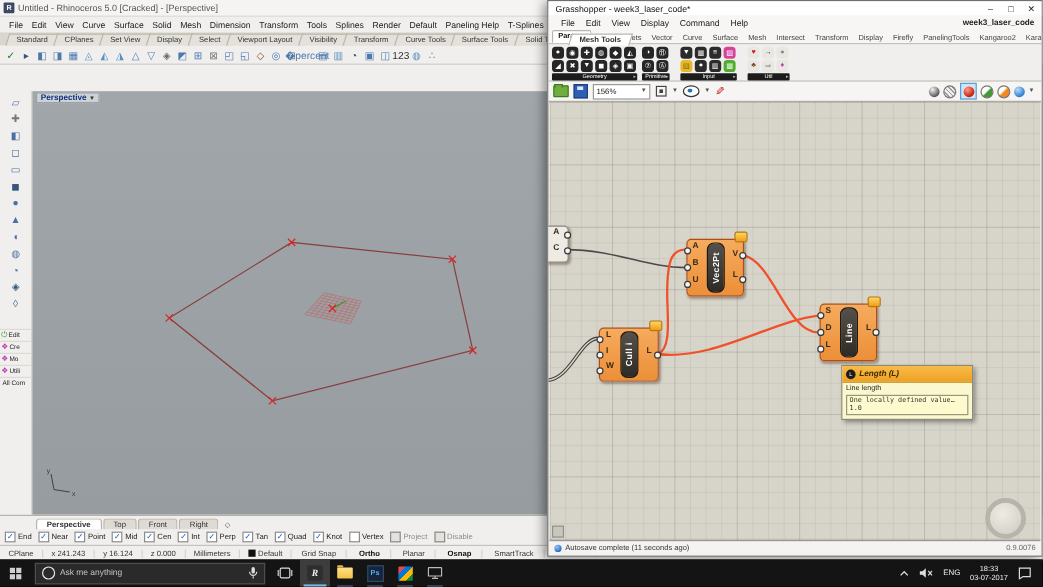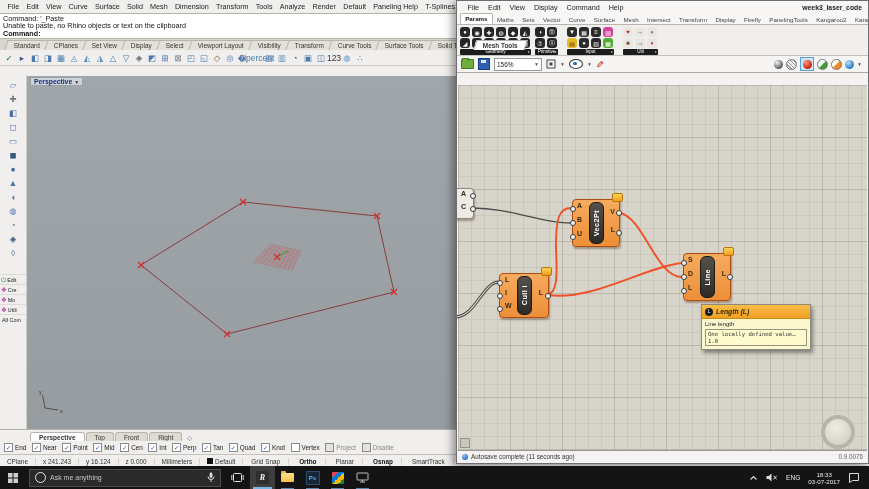--- a/index.html
+++ b/index.html
@@ -127,45 +127,44 @@
   .tb-clock{color:#eee;font-size:6.2px;text-align:center;line-height:7px;}
   
   .vp-svg{position:absolute;left:0;top:0;z-index:2;}
 </style>
 </head>
 <body>
 
 <div id="screen">
 
   <div id="rhino">
+    <div class="r-title">
+      <span class="r-appicon">R</span>
+      <span>Untitled - Rhinoceros 5.0 [Cracked] - [Perspective]</span>
+    </div>
     <div class="r-menu">
 
     <span class="mi">File</span>
         <span class="mi">Edit</span>
         <span class="mi">View</span>
         <span class="mi">Curve</span>
         <span class="mi">Surface</span>
         <span class="mi">Solid</span>
         <span class="mi">Mesh</span>
         <span class="mi">Dimension</span>
         <span class="mi">Transform</span>
         <span class="mi">Tools</span>
-        <span class="mi">Analyze</span>
+        <span class="mi">Splines</span>
         <span class="mi">Render</span>
         <span class="mi">Default</span>
         <span class="mi">Paneling Help</span>
         <span class="mi">T-Splines</span>
         <span class="mi">V-Ray</span>
         <span class="mi">Help</span>
       </div>
-    <div class="r-cmd">
-      <div>Command: '_Paste</div>
-      <div>Unable to paste, no Rhino objects or text on the clipboard</div>
-      <div class="bold">Command:</div>
-    </div>
     <div class="r-tabs">
 
     <span class="r-tab"><span>Standard</span></span>
         <span class="r-tab"><span>CPlanes</span></span>
         <span class="r-tab"><span>Set View</span></span>
         <span class="r-tab"><span>Display</span></span>
         <span class="r-tab"><span>Select</span></span>
         <span class="r-tab"><span>Viewport Layout</span></span>
         <span class="r-tab"><span>Visibility</span></span>
         <span class="r-tab"><span>Transform</span></span>
@@ -364,20 +363,28 @@
           <span style="padding:0 8px;border-right:1px solid #d5d2cb;" class="on">Ortho</span>
           <span style="padding:0 8px;border-right:1px solid #d5d2cb;">Planar</span>
           <span style="padding:0 8px;border-right:1px solid #d5d2cb;" class="on">Osnap</span>
           <span style="padding:0 8px;border-right:1px solid #d5d2cb;">SmartTrack</span>
           <span style="padding:0 8px;border-right:1px solid #d5d2cb;" class="on">Gumball</span>
         </span>
     </div>
   </div>
 
   <div id="gh">
+    <div class="g-title">
+      <span>Grasshopper - week3_laser_code*</span>
+      <span class="g-btns">
+        <span class="g-btn">–</span>
+        <span class="g-btn">□</span>
+        <span class="g-btn">✕</span>
+      </span>
+    </div>
     <div class="g-menu">
       <span style="display:flex;">
 
       <span class="mi">File</span>
           <span class="mi">Edit</span>
           <span class="mi">View</span>
           <span class="mi">Display</span>
           <span class="mi">Command</span>
           <span class="mi">Help</span>
         </span>

